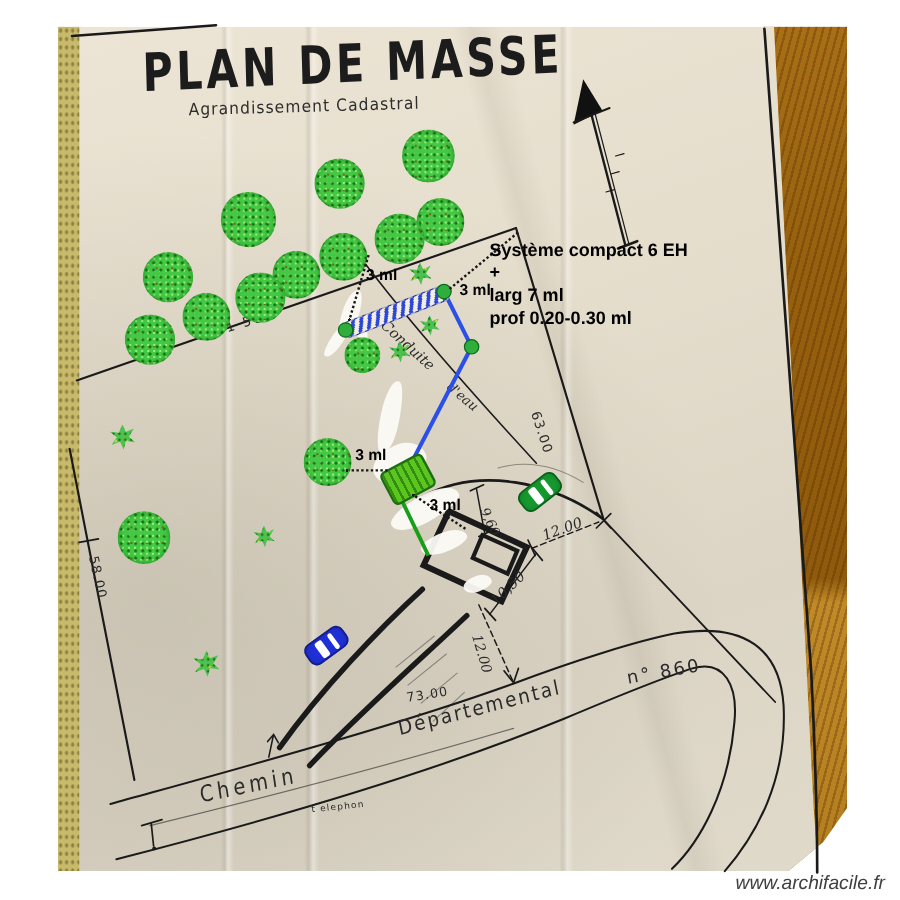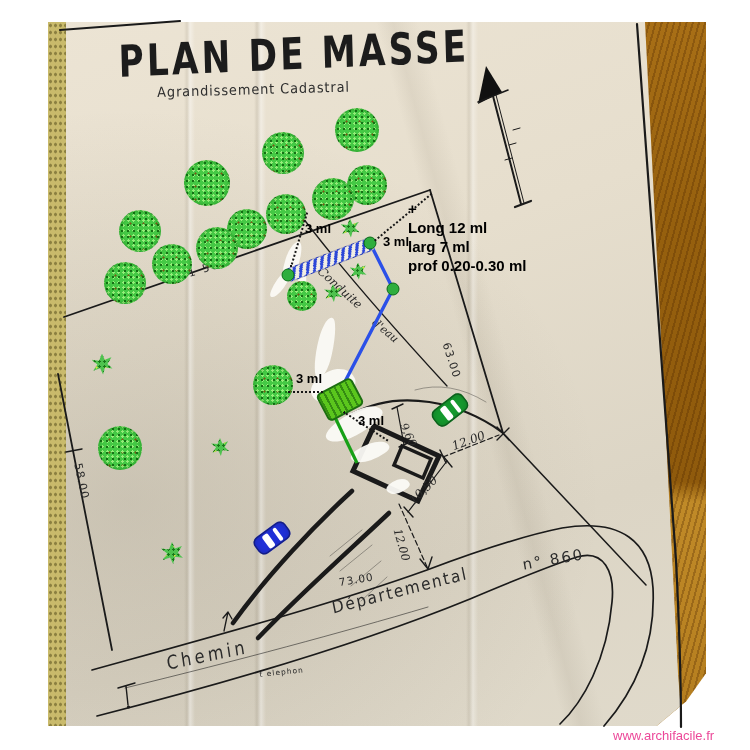--- a/index.html
+++ b/index.html
@@ -71,21 +71,21 @@
   .ml{position:absolute;z-index:8;font-weight:bold;font-size:13px;color:#000;white-space:nowrap;}
   .dotlead{position:absolute;z-index:8;border-top:2px dotted #161616;transform-origin:0 0;height:0;}
 
   #note{position:absolute;z-index:8;left:408px;top:199px;color:#000;font-weight:bold;
     font-size:15px;line-height:19px;white-space:nowrap;}
   #note span{display:block;}
 
   #title{letter-spacing:4px;font-weight:bold;font-size:44px;transform:scaleX(.78) rotate(-2deg);color:#1c1c1c;}
   #subtitle{font-size:14px;letter-spacing:1px;transform:scaleX(.92) rotate(-1.5deg);color:#2e2e2e;}
 
-  #watermark{position:absolute;z-index:9;left:613px;top:728px;font-size:13px;color:#ec4899;}
+  #watermark{position:absolute;z-index:9;left:613px;top:728px;font-size:16px;color:#404040;font-style:italic;}
 </style>
 </head>
 <body>
 
 <div id="stage">
 
   <div id="photo">
     <div id="wood"></div>
     <div id="edge-strip"></div>
     <div id="paper"></div>
@@ -182,22 +182,22 @@
   <div class="dotlead" style="left:374px;top:240px;width:74px;transform:rotate(-39.5deg);"></div>
   <div class="dotlead" style="left:288px;top:391px;width:35px;"></div>
   <div class="dotlead" style="left:344px;top:411px;width:53px;transform:rotate(33deg);"></div>
 
   <div class="ml" style="left:305px;top:221px;">3 ml</div>
   <div class="ml" style="left:383px;top:234px;">3 ml</div>
   <div class="ml" style="left:296px;top:371px;">3 ml</div>
   <div class="ml" style="left:358px;top:413px;">3 ml</div>
 
   <div id="note">
+    <span>Système compact 6 EH</span>
     <span>+</span>
-    <span>Long 12 ml</span>
     <span>larg 7 ml</span>
     <span>prof 0.20-0.30 ml</span>
   </div>
 
   <div id="watermark">www.archifacile.fr</div>
 <div class="patch" style="left: 285px; top: 241px; width: 14px; height: 42px; transform: rotate(18deg);"></div>
     <div class="patch" style="left: 276px; top: 266px; width: 10px; height: 34px; transform: rotate(35deg);"></div>
     <div class="patch" style="left: 296.5px; top: 272px; width: 9px; height: 30px; transform: rotate(8deg);"></div>
     <div class="patch" style="left: 317px; top: 317px; width: 16px; height: 62px; transform: rotate(12deg);"></div>
     <div class="patch" style="left: 310px; top: 371px; width: 46px; height: 30px; transform: rotate(-25deg);"></div>

